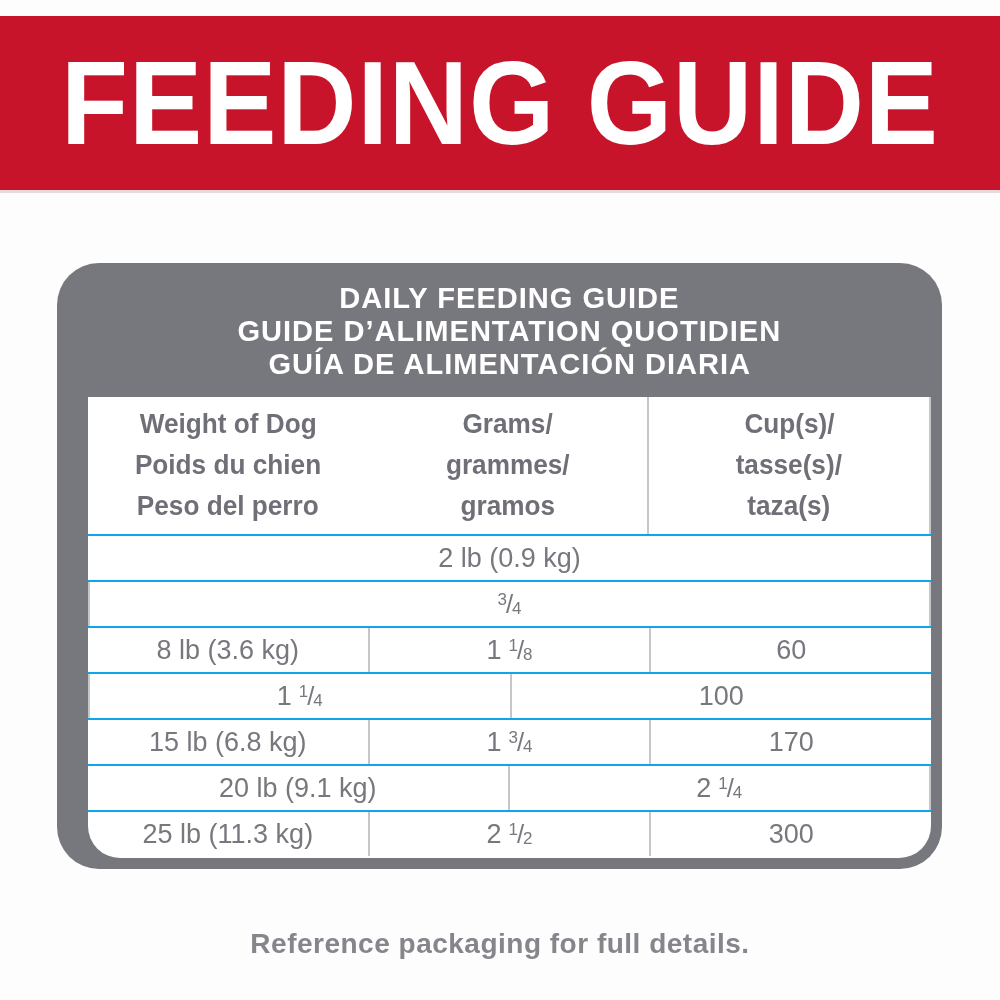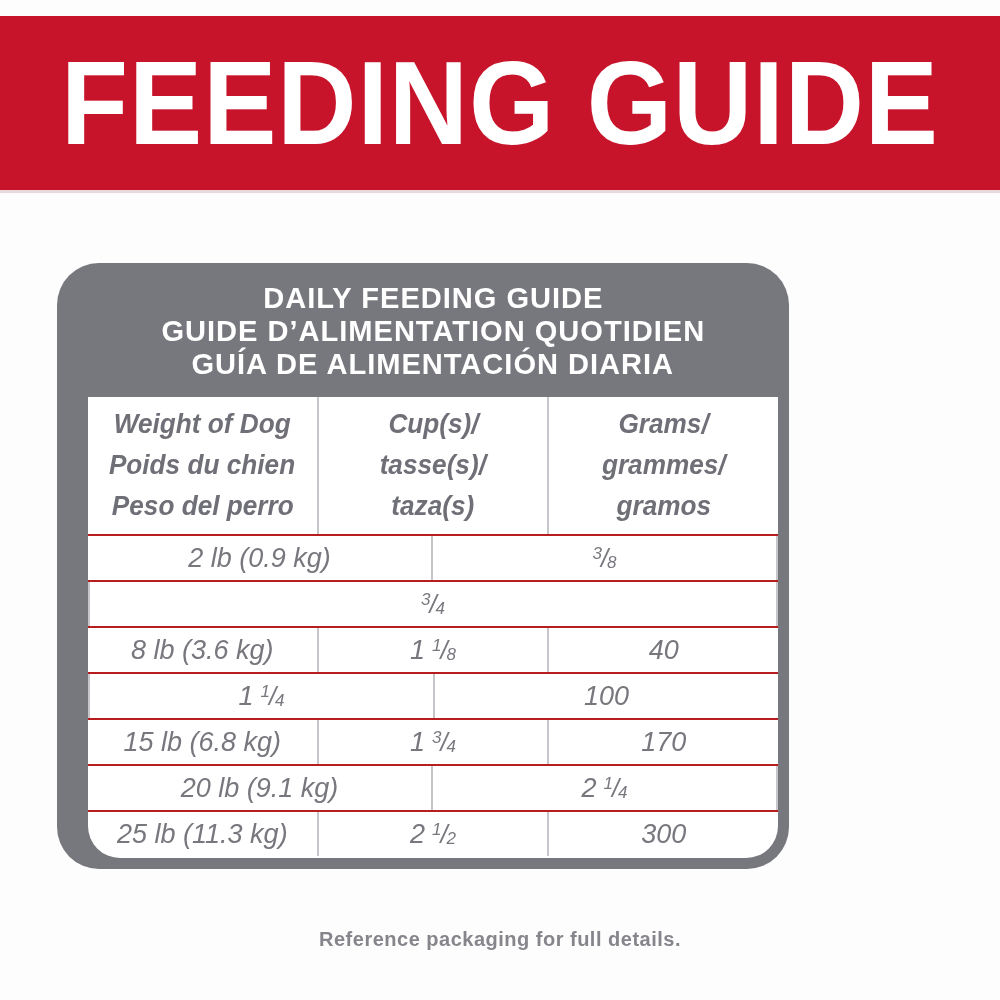--- a/index.html
+++ b/index.html
@@ -24,21 +24,21 @@
     font-size: 118px;
     letter-spacing: 1px;
     white-space: nowrap;
     display: inline-block;
     transform: scaleX(0.93);
     transform-origin: center;
   }
   
   .card {
     position: absolute; left: 57px; top: 263px;
-    width: 732px; height: 606px;
+    width: 885px; height: 606px;
     background: #77777E;
     border-radius: 42px;
     overflow: hidden;
     padding-left: 20px;
   }
   .card-header {
     height: 134px;
     display: flex; flex-direction: column;
     align-items: center; justify-content: center;
     gap: 0;
@@ -53,23 +53,23 @@
     transform: scaleX(0.97);
   }
   .card-inner {
     margin: 0 11px 11px 11px;
     height: 461px;
     background: #FFFFFF;
     border-radius: 0 0 32px 32px;
     overflow: hidden;
     display: flex; flex-direction: column;
   }
-  .trow { display: flex; width: 100%; font-style: italic; }
+  .trow { display: flex; width: 100%; }
   .trow.head { height: 137px; }
-  .trow.data { height: 46px; border-top: 2px solid #b91c1c; }
+  .trow.data { height: 46px; border-top: 2px solid #0ea5e9; }
   .cell {
     flex: 1 1 0;
     display: flex; flex-direction: column;
     align-items: center; justify-content: center;
     text-align: center;
   }
   .cell.mid { border-left: 2px solid #C5C5CA; border-right: 2px solid #C5C5CA; }
   .colhead-line {
     color: #6F6F77;
     font-weight: bold;
@@ -90,21 +90,21 @@
   .frac .num { font-size: 0.63em; vertical-align: 0.5em; }
   .frac .den { font-size: 0.63em; vertical-align: -0.08em; }
   .frac .slash { font-size: 0.95em; margin: 0 -1px; }
   
   .footer-note {
     position: absolute; left: 0; top: 928px;
     width: 1000px;
     text-align: center;
     color: #85858B;
     font-weight: bold;
-    font-size: 20px;
+    font-size: 28px;
     letter-spacing: 0.5px;
   }
 </style>
 </head>
 <body>
 
 <div class="banner">
   <span class="banner-title">FEEDING GUIDE</span>
 </div>
 
@@ -116,54 +116,50 @@
   </div>
 
   <div class="card-inner">
 
     <div class="trow head">
       <div class="cell">
         <div class="colhead-line">Weight of Dog</div>
         <div class="colhead-line">Poids du chien</div>
         <div class="colhead-line">Peso del perro</div>
       </div>
+      <div class="cell">
+        <div class="colhead-line">Grams/</div>
+        <div class="colhead-line">grammes/</div>
+        <div class="colhead-line">gramos</div>
+      </div>
       <div class="cell mid">
         <div class="colhead-line">Cup(s)/</div>
         <div class="colhead-line">tasse(s)/</div>
         <div class="colhead-line">taza(s)</div>
       </div>
-      <div class="cell">
-        <div class="colhead-line">Grams/</div>
-        <div class="colhead-line">grammes/</div>
-        <div class="colhead-line">gramos</div>
-      </div>
     </div>
 
     <div class="trow data">
       <div class="cell">2 lb (0.9 kg)</div>
-      <div class="cell mid">
-        <span class="whole"></span>
-          <span class="frac"><span class="num">3</span><span class="slash">/</span><span class="den">8</span></span>
-      </div>
     </div>
 
     <div class="trow data">
       <div class="cell mid">
         <span class="whole"></span>
           <span class="frac"><span class="num">3</span><span class="slash">/</span><span class="den">4</span></span>
       </div>
     </div>
 
     <div class="trow data">
       <div class="cell">8 lb (3.6 kg)</div>
       <div class="cell mid">
         <span class="whole">1</span>
           <span class="frac"><span class="num">1</span><span class="slash">/</span><span class="den">8</span></span>
       </div>
-      <div class="cell">40</div>
+      <div class="cell">60</div>
     </div>
 
     <div class="trow data">
       <div class="cell mid">
         <span class="whole">1</span>
           <span class="frac"><span class="num">1</span><span class="slash">/</span><span class="den">4</span></span>
       </div>
       <div class="cell">100</div>
     </div>
 

